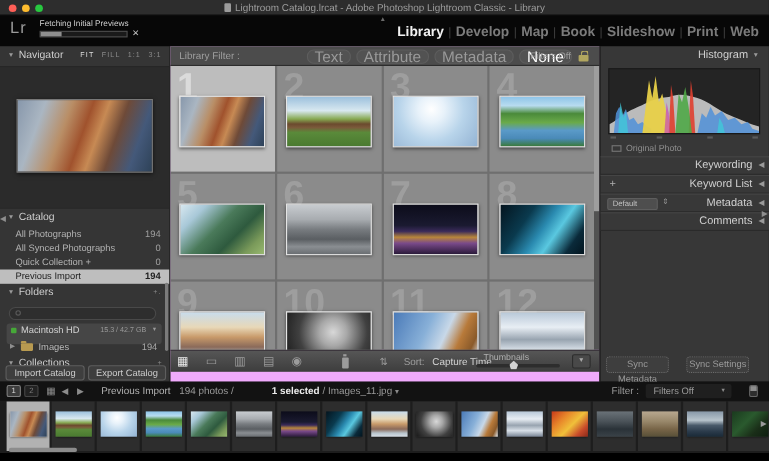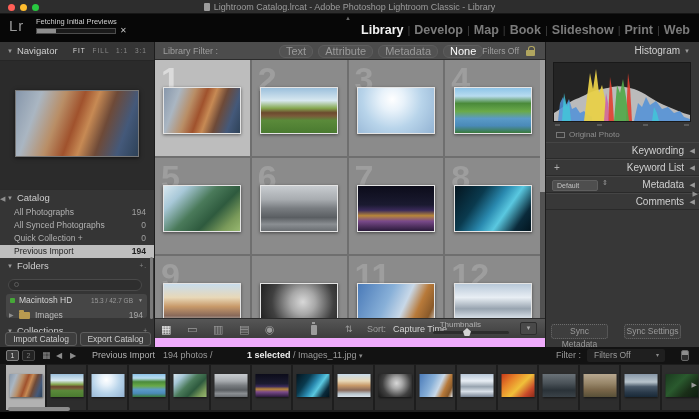--- a/index.html
+++ b/index.html
@@ -38,21 +38,21 @@
   .zoom-opt { margin-left: 4px; color: #8a8a8a; }
   .zoom-opt.active { color: #dcdcdc; }
   .nav-preview { position: relative; height: 130px; background: #2b2b2b; border-top: 1px solid #262626; border-bottom: 1px solid #2a2a2a; }
   .nav-img { position: absolute; left: 15px; top: 29px; width: 124px; height: 67px; border: 1px solid #787878; box-shadow: 0 1px 4px rgba(0,0,0,.6); }
   .cat-item { position: relative; height: 13px; line-height: 13px; padding: 0 8px 0 14px; font-size: 8.5px; color: #b2b2b2; }
   .cat-item .cat-count { position: absolute; right: 8px; color: #a0a0a0; }
   .cat-item.selected { background: #bebebe; color: #1e1e1e; }
   .cat-item.selected .cat-count { color: #1e1e1e; font-weight: bold; }
   .search-box { position: absolute; left: 8px; top: 237px; width: 134px; height: 12px; border-radius: 6px; background: #2e2e2e; border: 1px solid #494949; }
   .search-ring { position: absolute; left: 5px; top: 2px; width: 5px; height: 5px; border: 1px solid #5a5a5a; border-radius: 50%; }
-  .volume-bar { position: absolute; left: 6px; top: 252px; width: 141px; height: 24px; background: #464646; border-radius: 3px; line-height: 13px; }
+  .volume-bar { position: absolute; left: 6px; top: 252px; width: 141px; height: 19px; background: #464646; border-radius: 3px; line-height: 13px; }
   .led { position: absolute; left: 4px; top: 4px; width: 5px; height: 5px; background: #46a838; border-radius: 1px; }
   .vol-name { position: absolute; left: 13px; font-size: 8.5px; color: #d2d2d2; }
   .vol-space { position: absolute; right: 14px; font-size: 6.5px; color: #9a9a9a; }
   .vol-tri { position: absolute; right: 4px; font-size: 5px; color: #9a9a9a; }
   .folder-row { position: absolute; left: 6px; top: 267px; width: 141px; height: 13px; line-height: 13px; }
   .f-exp { position: absolute; left: 3px; font-size: 6px; color: #8e8e8e; }
   .folder-icon { position: absolute; left: 13px; top: 3px; width: 11px; height: 7px; background: #b89a50; border-radius: 1px; }
   .folder-icon::before { content: ""; position: absolute; left: 0; top: -2px; width: 5px; height: 2px; background: #b89a50; border-radius: 1px 1px 0 0; }
   .folder-label { position: absolute; left: 29px; font-size: 8.5px; color: #bcbcbc; }
   .folder-count { position: absolute; right: 4px; font-size: 8.5px; color: #a8a8a8; }
@@ -64,21 +64,21 @@
   .left-scroll { position: absolute; right: 1px; top: 215px; width: 3px; height: 62px; background: #7b7b7b; border-radius: 2px; }
   .edge-arrow { position: absolute; font-size: 7px; color: #8e8e8e; }
   .edge-arrow.left { left: 0px; top: 195px; }
   .edge-arrow.right { right: 1px; top: 190px; }
 
   
   .center { position: absolute; left: 155px; top: 42px; width: 390px; height: 305px; background: #f0abfc; }
   .filter-bar { position: relative; height: 18px; background: #4c4c4c; border-bottom: 1px solid #2c2c2c; }
   .lf-label { position: absolute; left: 8px; line-height: 18px; font-size: 9px; color: #9e9e9e; }
   .lf-opts { position: absolute; left: 124px; top: 3px; display: flex; gap: 5px; }
-  .lf-opt { font-size: 11px; color: #9a9a9a; line-height: 11px; padding: 0 6px; background: #525252; border: 1px solid #5d5d5d; border-radius: 6px; }
+  .lf-opt { font-size: 14px; color: #9a9a9a; line-height: 11px; padding: 0 6px; background: #525252; border: 1px solid #5d5d5d; border-radius: 6px; }
   .lf-opt.active { color: #ffffff; }
   .lf-preset { position: absolute; right: 26px; line-height: 18px; font-size: 8.5px; color: #9e9e9e; }
   .lock { position: absolute; right: 10px; top: 8px; width: 9px; height: 6px; background: #b1a65f; border-radius: 1px; }
   .lock::before { content: ""; position: absolute; left: 1.5px; top: -4px; width: 5px; height: 4px; border: 1.5px solid #b1a65f; border-bottom: none; border-radius: 3px 3px 0 0; }
 
   .grid { position: absolute; left: 0; top: 18px; width: 385px; height: 258px; background: #6f6f6f; display: grid; grid-template-columns: repeat(4, 1fr); grid-auto-rows: 96px; gap: 2px; overflow: hidden; }
   .cell { position: relative; background: #8b8b8b; }
   .cell.selected { background: #bdbdbd; }
   .cellnum { position: absolute; top: 0px; left: 6px; font-size: 34px; font-weight: bold; color: rgba(255,255,255,0.17); }
   .cell.selected .cellnum { color: rgba(255,255,255,0.45); }
@@ -297,20 +297,21 @@
         </div>
         <div class="cell">
           <span class="cellnum">8</span>
           <div class="thumb ph-blue-abstract"></div>
         </div>
         <div class="cell">
           <span class="cellnum">9</span>
           <div class="thumb ph-mountain-sunrise"></div>
         </div>
         <div class="cell">
+          <span class="cellnum">10</span>
           <div class="thumb ph-bw-portrait"></div>
         </div>
         <div class="cell">
           <span class="cellnum">11</span>
           <div class="thumb ph-tiger-mountain"></div>
         </div>
         <div class="cell">
           <span class="cellnum">12</span>
           <div class="thumb ph-snowy-peaks"></div>
         </div>

